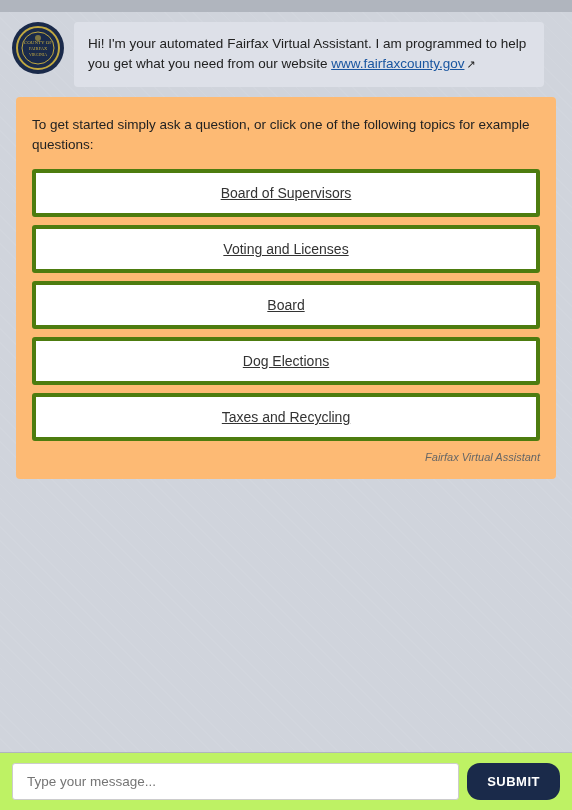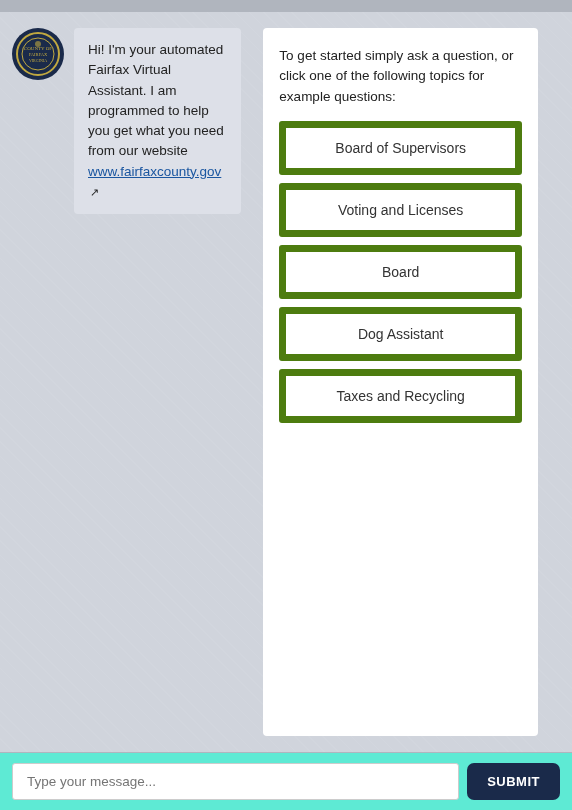--- a/index.html
+++ b/index.html
@@ -47,25 +47,25 @@
     
     .top-bar {
       background-color: #b0b5be;
       height: 12px;
       width: 100%;
     }
 
     
     .messages-area {
       flex: 1;
-      padding: 16px 12px;
+      padding: 10px 12px;
       overflow-y: auto;
       display: flex;
-      flex-direction: row;
-      gap: 18px;
+      flex-direction: column;
+      gap: 10px;
     }
 
     
     .bot-message-wrapper {
       display: flex;
       align-items: flex-start;
       gap: 10px;
     }
 
     .bot-avatar {
@@ -101,63 +101,64 @@
     }
 
     .external-icon {
       display: inline-block;
       margin-left: 2px;
       font-size: 11px;
     }
 
     
     .topics-card {
-      background-color: #ffffff;
+      background-color: #fdba74;
       border-radius: 4px;
       padding: 18px 16px 16px 16px;
       margin: 0 4px;
     }
 
     .topics-intro {
       font-size: 13.5px;
       color: #222;
       line-height: 1.5;
       margin-bottom: 14px;
     }
 
     .topic-button {
       display: block;
       width: 100%;
       background-color: #ffffff;
-      border: 7px solid #4d7c0f;
+      border: 4px solid #4d7c0f;
       border-radius: 3px;
       padding: 12px 16px;
       font-size: 14px;
       color: #333;
       cursor: pointer;
       text-align: center;
       margin-bottom: 8px;
       transition: background-color 0.15s;
+      text-decoration: underline;
     }
 
     .topic-button:last-child {
       margin-bottom: 0;
     }
 
     .card-footer {
       text-align: right;
       font-size: 11px;
       color: #666;
       margin-top: 10px;
       font-style: italic;
     }
 
     
     .input-area {
-      background-color: #5eead4;
+      background-color: #bef264;
       padding: 10px 12px;
       display: flex;
       align-items: center;
       gap: 8px;
       border-top: 1px solid #b0b5be;
     }
 
     .message-input {
       flex: 1;
       padding: 10px 14px;
@@ -166,21 +167,21 @@
       font-size: 13.5px;
       color: #888;
       background-color: #ffffff;
       outline: none;
     }
 
     .submit-button {
       background-color: #1a2a4a;
       color: #ffffff;
       border: none;
-      border-radius: 7px;
+      border-radius: 13px;
       padding: 11px 20px;
       font-size: 13px;
       font-weight: bold;
       letter-spacing: 0.5px;
       cursor: pointer;
       text-transform: uppercase;
       transition: background-color 0.15s;
     }
 
     
@@ -215,23 +216,24 @@
         <span>Hi! I'm your automated Fairfax Virtual Assistant. I am programmed to help you get what you need from our website </span><a href="#">www.fairfaxcounty.gov</a><span class="external-icon">↗</span>
       </div>
     </div>
 
     <div class="topics-card">
       <p class="topics-intro">To get started simply ask a question, or click one of the following topics for example questions:</p>
 
       <button class="topic-button">Board of Supervisors</button>
       <button class="topic-button">Voting and Licenses</button>
       <button class="topic-button">Board</button>
-      <button class="topic-button">Dog Assistant</button>
+      <button class="topic-button">Dog Elections</button>
       <button class="topic-button">Taxes and Recycling</button>
 
+      <div class="card-footer">Fairfax Virtual Assistant</div>
     </div>
 
     <div class="empty-background"></div>
 
   </div>
 
   <div class="input-area">
     <input type="text" class="message-input" placeholder="Type your message..." style="">
     <button class="submit-button">SUBMIT</button>
   </div>

